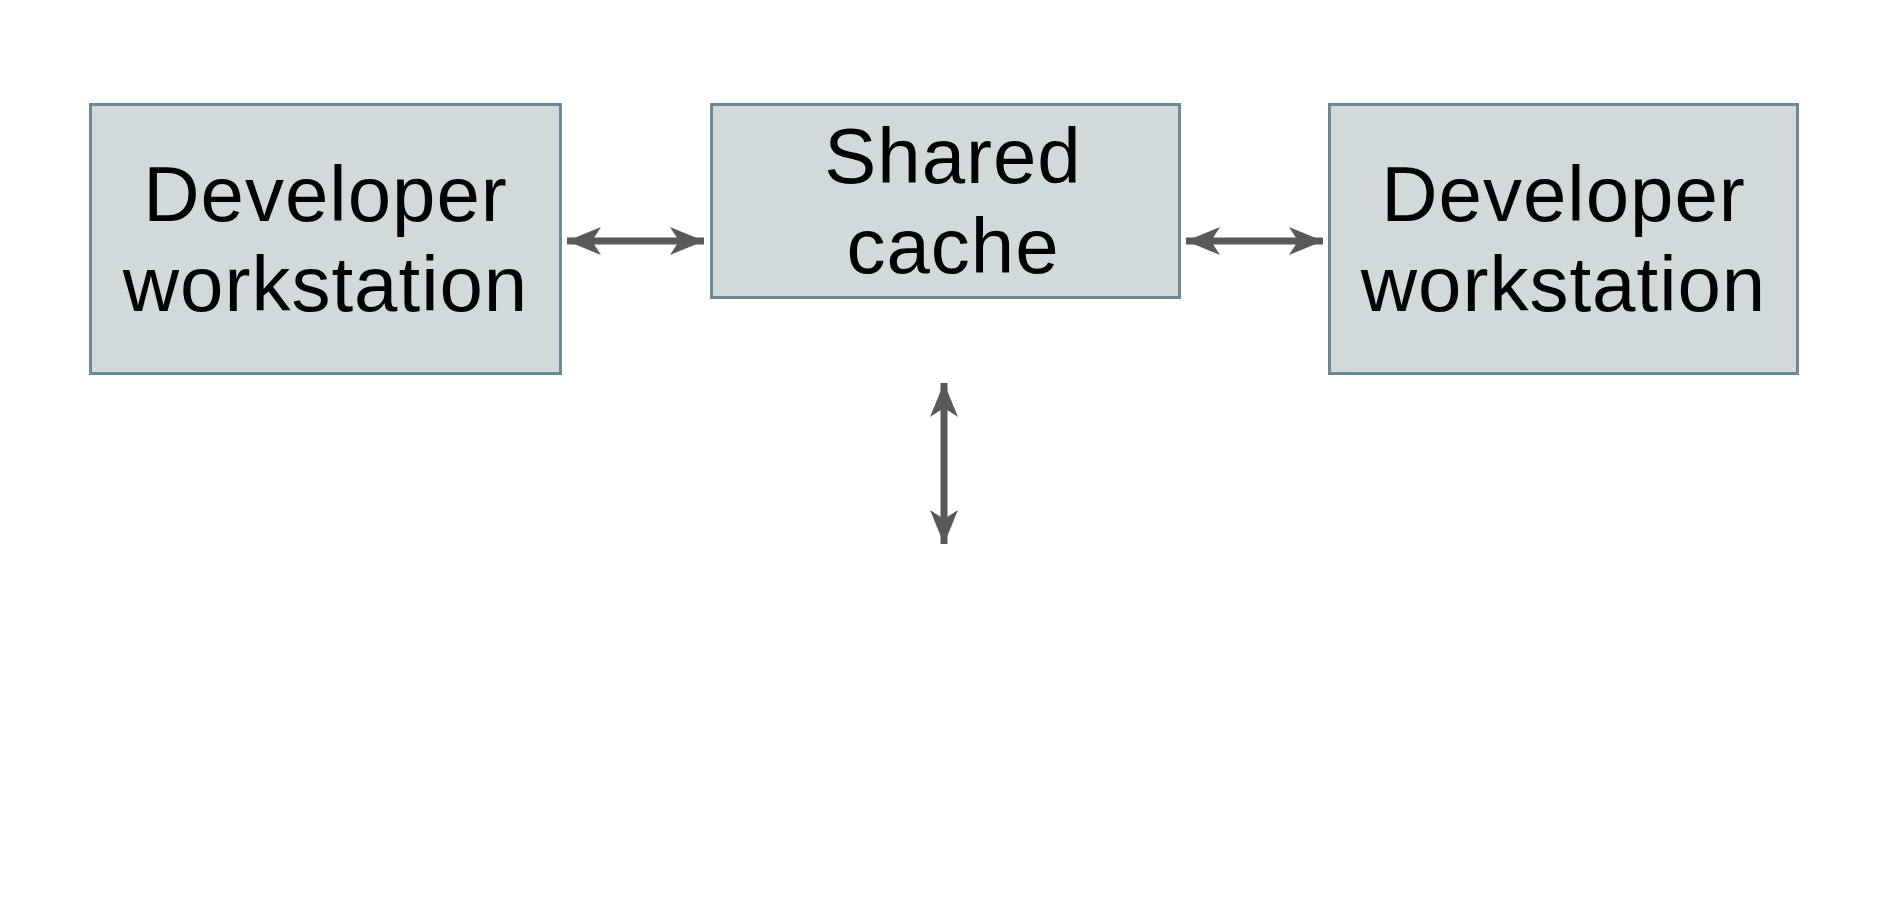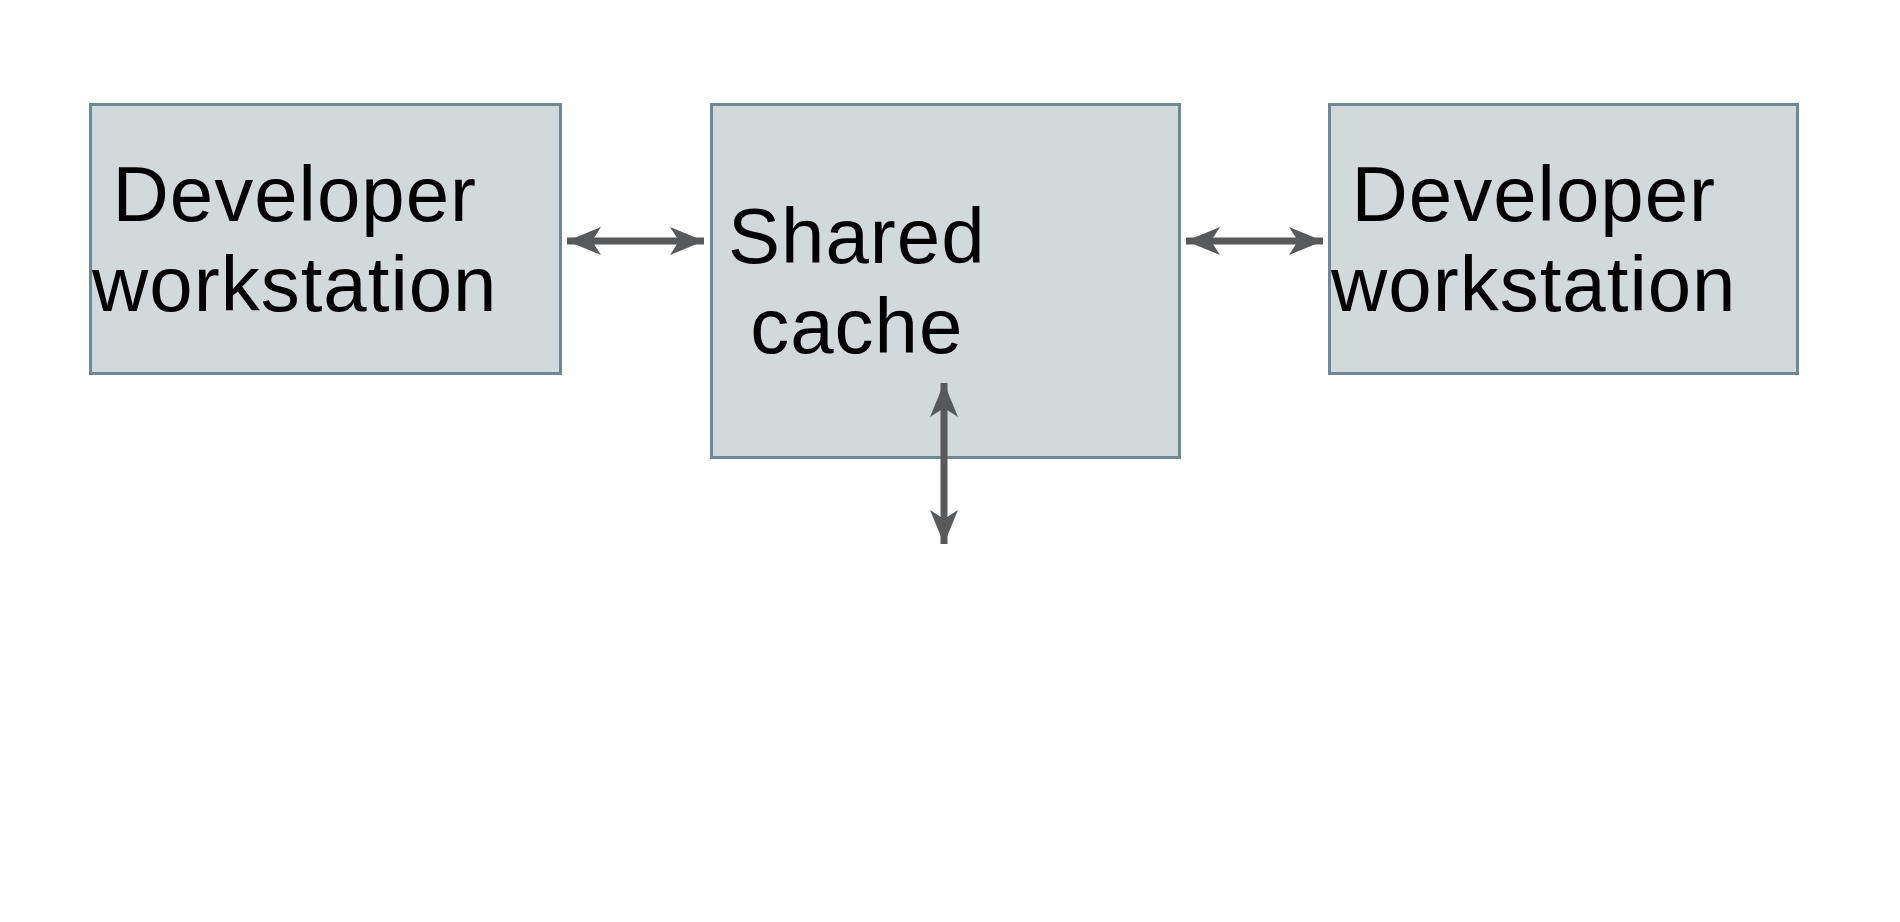--- a/index.html
+++ b/index.html
@@ -21,32 +21,32 @@
     background: var(--bg);
     overflow: hidden;
     font-family: "Liberation Sans", sans-serif;
   }
   .node {
     position: absolute;
     background: var(--node-fill);
     border: 3px solid var(--node-border);
     display: flex;
     align-items: center;
-    justify-content: flex-start;
+    justify-content: center;
     text-align: center;
   }
   .node-label {
     white-space: pre-line;
     font-size: 78px;
     line-height: 90px;
     letter-spacing: 1px;
     color: var(--text-color);
   }
   #node-dev-left   { left: 89px;   top: 103px; width: 473px; height: 272px; }
-  #node-cache      { left: 710px;  top: 103px; width: 471px; height: 356px; padding-left: 15px; }
+  #node-cache      { left: 710px;  top: 103px; width: 471px; height: 196px; padding-left: 15px; }
   #node-dev-right  { left: 1328px; top: 103px; width: 471px; height: 272px; }
   #node-ci         { left: 710px;  top: 549px; width: 475px; height: 276px; }
   .connector-layer {
     position: absolute;
     left: 0; top: 0;
     width: 1900px;
     height: 922px;
     pointer-events: none;
   }
   .edge-line {

